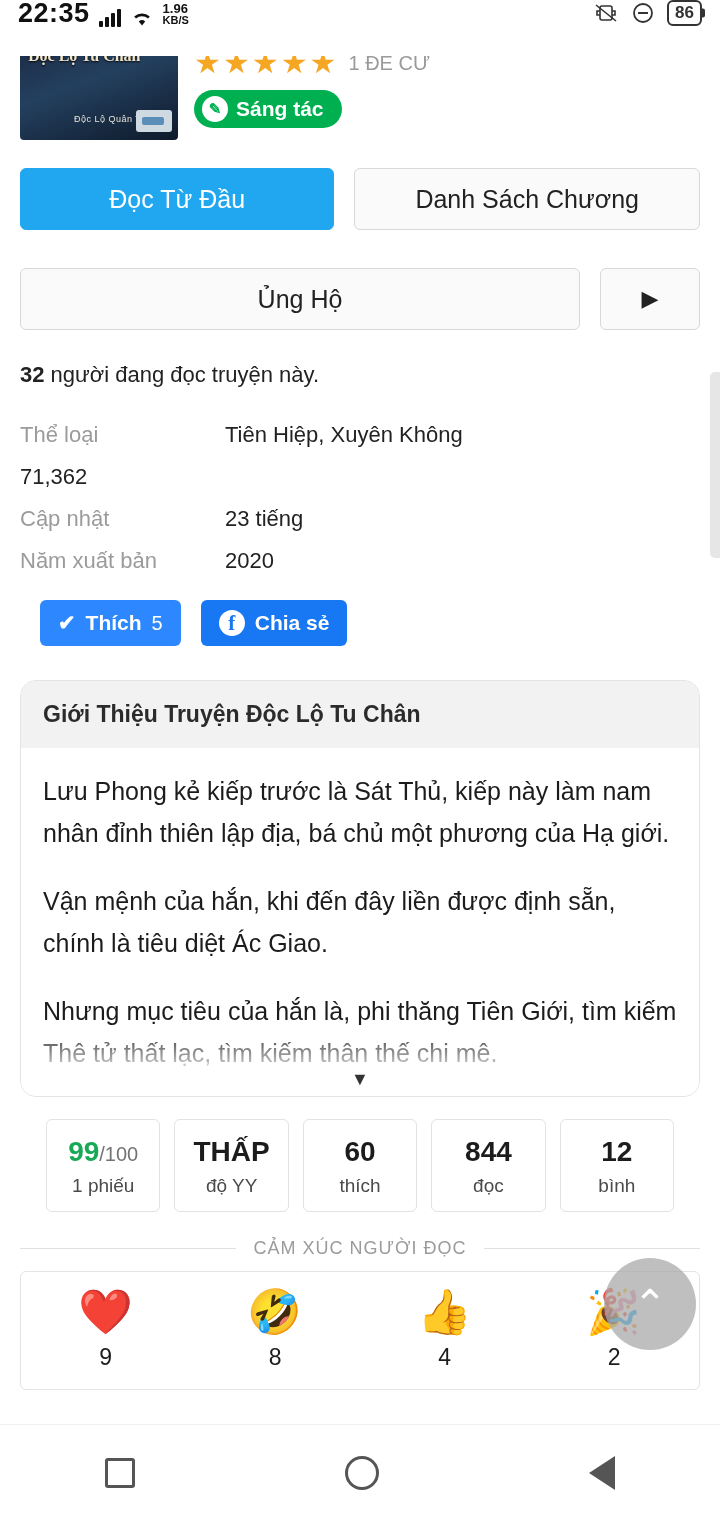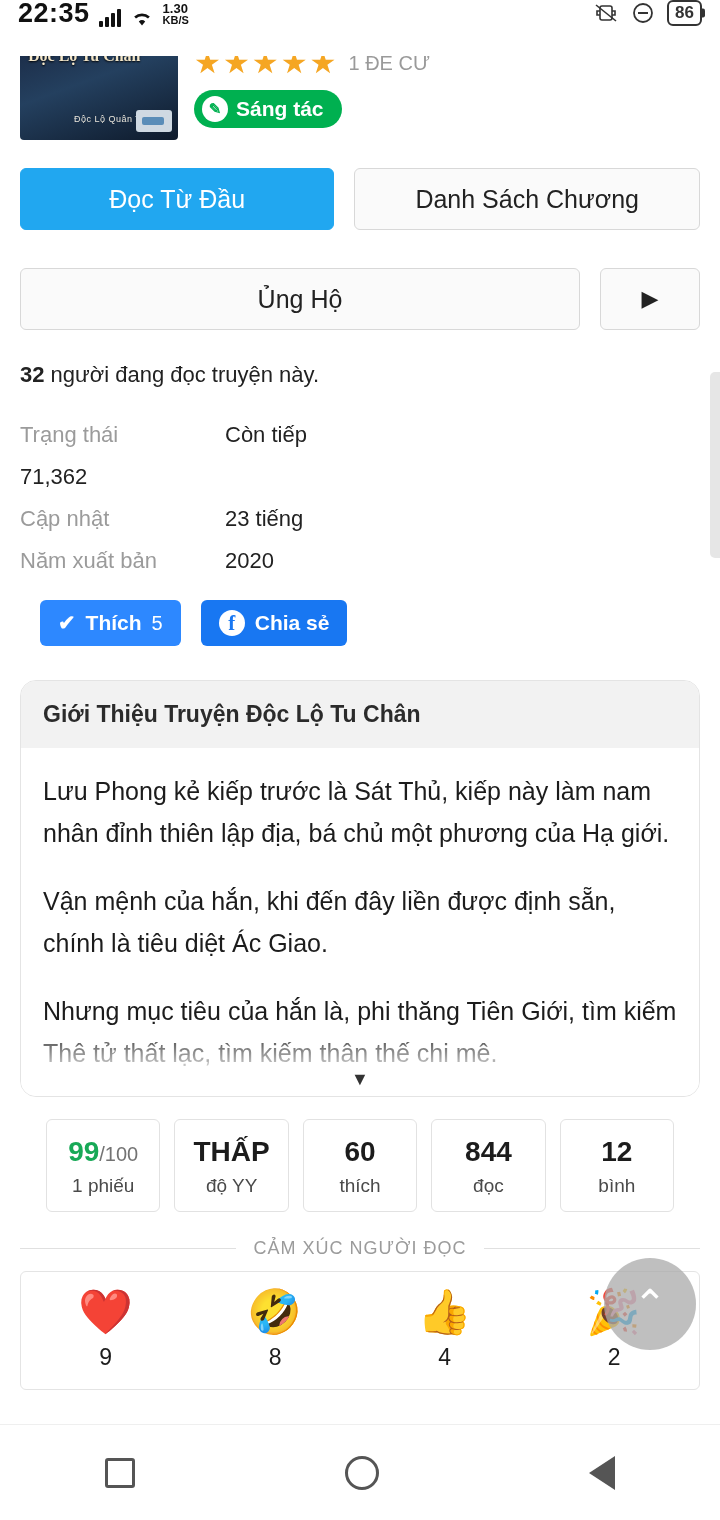--- a/index.html
+++ b/index.html
@@ -204,21 +204,21 @@
         <i></i>
         <i></i>
       </span>
     <span class="wifi">
       <svg width="24" height="18" viewBox="0 0 24 18">
           <path d="M12 16.5l-3.2-4.1a5 5 0 016.4 0L12 16.5z" fill="#111"></path>
           <path d="M4.2 7.4a12 12 0 0115.6 0l-1.8 2.2a9 9 0 00-12 0L4.2 7.4z" fill="#111"></path>
         </svg>
     </span>
     <span class="kbs">
-      <span>1.30</span>
+      <span>1.96</span>
       <small>KB/S</small>
     </span>
   </div>
   <div class="sb-right">
     <span class="sb-ico">
       <svg width="26" height="22" viewBox="0 0 26 22">
           <path d="M7 9v4H4V9h3zM22 9v4h-3V9h3zM9 4h8a2 2 0 012 2v10a2 2 0 01-2 2H9a2 2 0 01-2-2V6a2 2 0 012-2z" fill="none" stroke="#333" stroke-width="1.6"></path>
           <path d="M3 3l20 16" stroke="#333" stroke-width="1.6"></path>
         </svg>
     </span>
@@ -258,22 +258,22 @@
   <div class="btn btn-wide">Ủng Hộ</div>
   <div class="btn btn-arrow">▶</div>
 </div>
 
 <div class="readers">
   <b>32</b><span> người đang đọc truyện này.</span>
 </div>
 
 <div class="meta">
   <div class="meta-row">
-    <div class="meta-k">Trạng thái</div>
-    <div class="meta-v">Còn tiếp</div>
+    <div class="meta-k">Thể loại</div>
+    <div class="meta-v">Tiên Hiệp,  Xuyên Không</div>
   </div>
   <div class="meta-row">
     <div class="meta-v">71,362</div>
   </div>
   <div class="meta-row">
     <div class="meta-k">Cập nhật</div>
     <div class="meta-v">23 tiếng</div>
   </div>
   <div class="meta-row">
     <div class="meta-k">Năm xuất bản</div>

